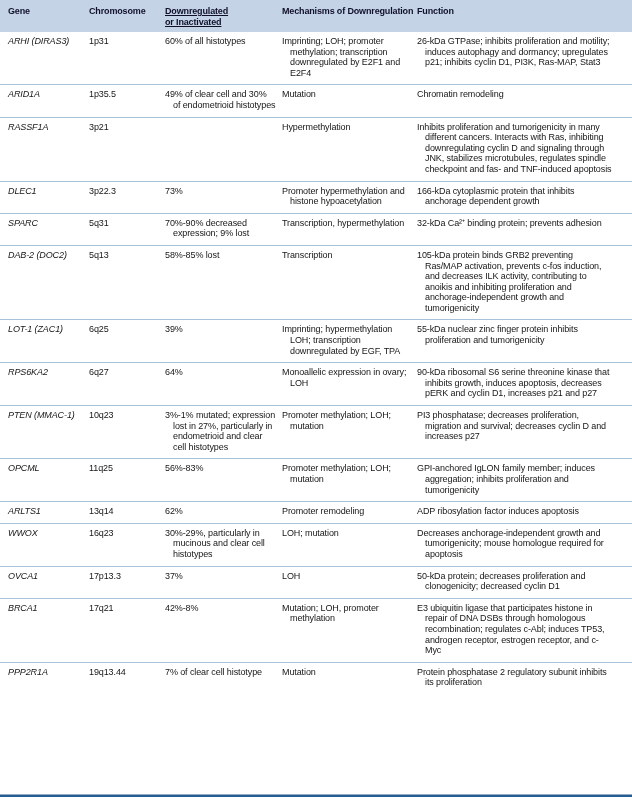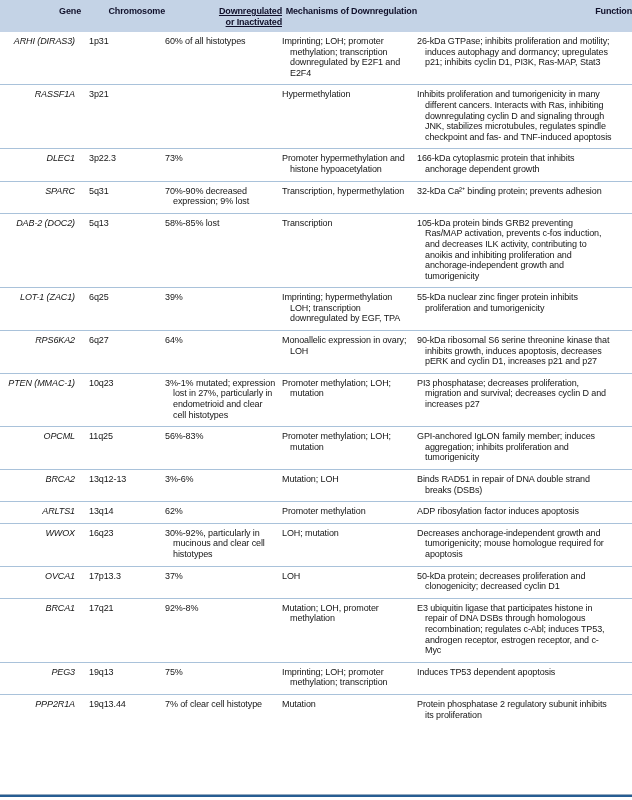--- a/index.html
+++ b/index.html
@@ -23,38 +23,38 @@
   col.w-down  { width: 117px; }
   col.w-mech  { width: 135px; }
   col.w-func  { width: 215px; }
 
   thead th {
     background: #c4d3e6;
     font-weight: bold;
     font-size: 9px;
     line-height: 10.5px;
     letter-spacing: -0.15px;
-    text-align: right;
+    text-align: left;
     vertical-align: top;
     color: #10102a;
     padding: 6px 0 5px 0;
     white-space: nowrap;
   }
   th.col-gene  { padding-left: 8px; }
   th.col-chrom { padding-left: 8px; margin-top: 17px; }
   th.col-down  { white-space: pre-line; text-decoration: underline; }
 
   tbody td {
     font-size: 9px;
     line-height: 10.6px;
     letter-spacing: -0.1px;
     vertical-align: top;
     padding: 4px 6px 6px 0;
   }
-  td.col-gene  { font-style: italic; padding-left: 8px; text-align: right; }
+  td.col-gene  { font-style: italic; padding-left: 8px; }
   td.col-chrom { padding-left: 8px; }
   td.col-down, td.col-mech, td.col-func {
     padding-left: 8px;
     text-indent: -8px; 
   }
   td.col-func { padding-right: 20px; }
   tbody tr + tr td { border-top: 1px solid #a9c2da; }
 
   .bottom-rule {
     position: absolute;
@@ -89,20 +89,27 @@
   </thead>
   <tbody>
       <tr>
     <td class="col-gene">ARHI (DIRAS3)</td>
     <td class="col-chrom">1p31</td>
     <td class="col-down">60% of all histotypes</td>
     <td class="col-mech">Imprinting; LOH; promoter methylation; transcription downregulated by E2F1 and E2F4</td>
     <td class="col-func">26-kDa GTPase; inhibits proliferation and motility; induces autophagy and dormancy; upregulates p21; inhibits cyclin D1, PI3K, Ras-MAP, Stat3</td>
   </tr>
       <tr>
+    <td class="col-gene">ARID1A</td>
+    <td class="col-chrom">1p35.5</td>
+    <td class="col-down">49% of clear cell and 30% of endometrioid histotypes</td>
+    <td class="col-mech">Mutation</td>
+    <td class="col-func">Chromatin remodeling</td>
+  </tr>
+      <tr>
     <td class="col-gene">RASSF1A</td>
     <td class="col-chrom">3p21</td>
     <td class="col-down"></td>
     <td class="col-mech">Hypermethylation</td>
     <td class="col-func">Inhibits proliferation and tumorigenicity in many different cancers. Interacts with Ras, inhibiting downregulating cyclin D and signaling through JNK, stabilizes microtubules, regulates spindle checkpoint and fas- and TNF-induced apoptosis</td>
   </tr>
       <tr>
     <td class="col-gene">DLEC1</td>
     <td class="col-chrom">3p22.3</td>
     <td class="col-down">73%</td>
@@ -145,60 +152,46 @@
     <td class="col-func">PI3 phosphatase; decreases proliferation, migration and survival; decreases cyclin D and increases p27</td>
   </tr>
       <tr>
     <td class="col-gene">OPCML</td>
     <td class="col-chrom">11q25</td>
     <td class="col-down">56%-83%</td>
     <td class="col-mech">Promoter methylation; LOH; mutation</td>
     <td class="col-func">GPI-anchored IgLON family member; induces aggregation; inhibits proliferation and tumorigenicity</td>
   </tr>
       <tr>
-    <td class="col-gene">BRCA2</td>
-    <td class="col-chrom">13q12-13</td>
-    <td class="col-down">3%-6%</td>
-    <td class="col-mech">Mutation; LOH</td>
-    <td class="col-func">Binds RAD51 in repair of DNA double strand breaks (DSBs)</td>
-  </tr>
-      <tr>
     <td class="col-gene">ARLTS1</td>
     <td class="col-chrom">13q14</td>
     <td class="col-down">62%</td>
-    <td class="col-mech">Promoter methylation</td>
+    <td class="col-mech">Promoter remodeling</td>
     <td class="col-func">ADP ribosylation factor induces apoptosis</td>
   </tr>
       <tr>
     <td class="col-gene">WWOX</td>
     <td class="col-chrom">16q23</td>
-    <td class="col-down">30%-92%, particularly in mucinous and clear cell histotypes</td>
+    <td class="col-down">30%-29%, particularly in mucinous and clear cell histotypes</td>
     <td class="col-mech">LOH; mutation</td>
     <td class="col-func">Decreases anchorage-independent growth and tumorigenicity; mouse homologue required for apoptosis</td>
   </tr>
       <tr>
     <td class="col-gene">OVCA1</td>
     <td class="col-chrom">17p13.3</td>
     <td class="col-down">37%</td>
     <td class="col-mech">LOH</td>
     <td class="col-func">50-kDa protein; decreases proliferation and clonogenicity; decreased cyclin D1</td>
   </tr>
       <tr>
     <td class="col-gene">BRCA1</td>
     <td class="col-chrom">17q21</td>
-    <td class="col-down">92%-8%</td>
+    <td class="col-down">42%-8%</td>
     <td class="col-mech">Mutation; LOH, promoter methylation</td>
     <td class="col-func">E3 ubiquitin ligase that participates histone in repair of DNA DSBs through homologous recombination; regulates c-Abl; induces TP53, androgen receptor, estrogen receptor, and c-Myc</td>
-  </tr>
-      <tr>
-    <td class="col-gene">PEG3</td>
-    <td class="col-chrom">19q13</td>
-    <td class="col-down">75%</td>
-    <td class="col-mech">Imprinting; LOH; promoter methylation; transcription</td>
-    <td class="col-func">Induces TP53 dependent apoptosis</td>
   </tr>
       <tr>
     <td class="col-gene">PPP2R1A</td>
     <td class="col-chrom">19q13.44</td>
     <td class="col-down">7% of clear cell histotype</td>
     <td class="col-mech">Mutation</td>
     <td class="col-func">Protein phosphatase 2 regulatory subunit inhibits its proliferation</td>
   </tr>
     </tbody>
 </table>

